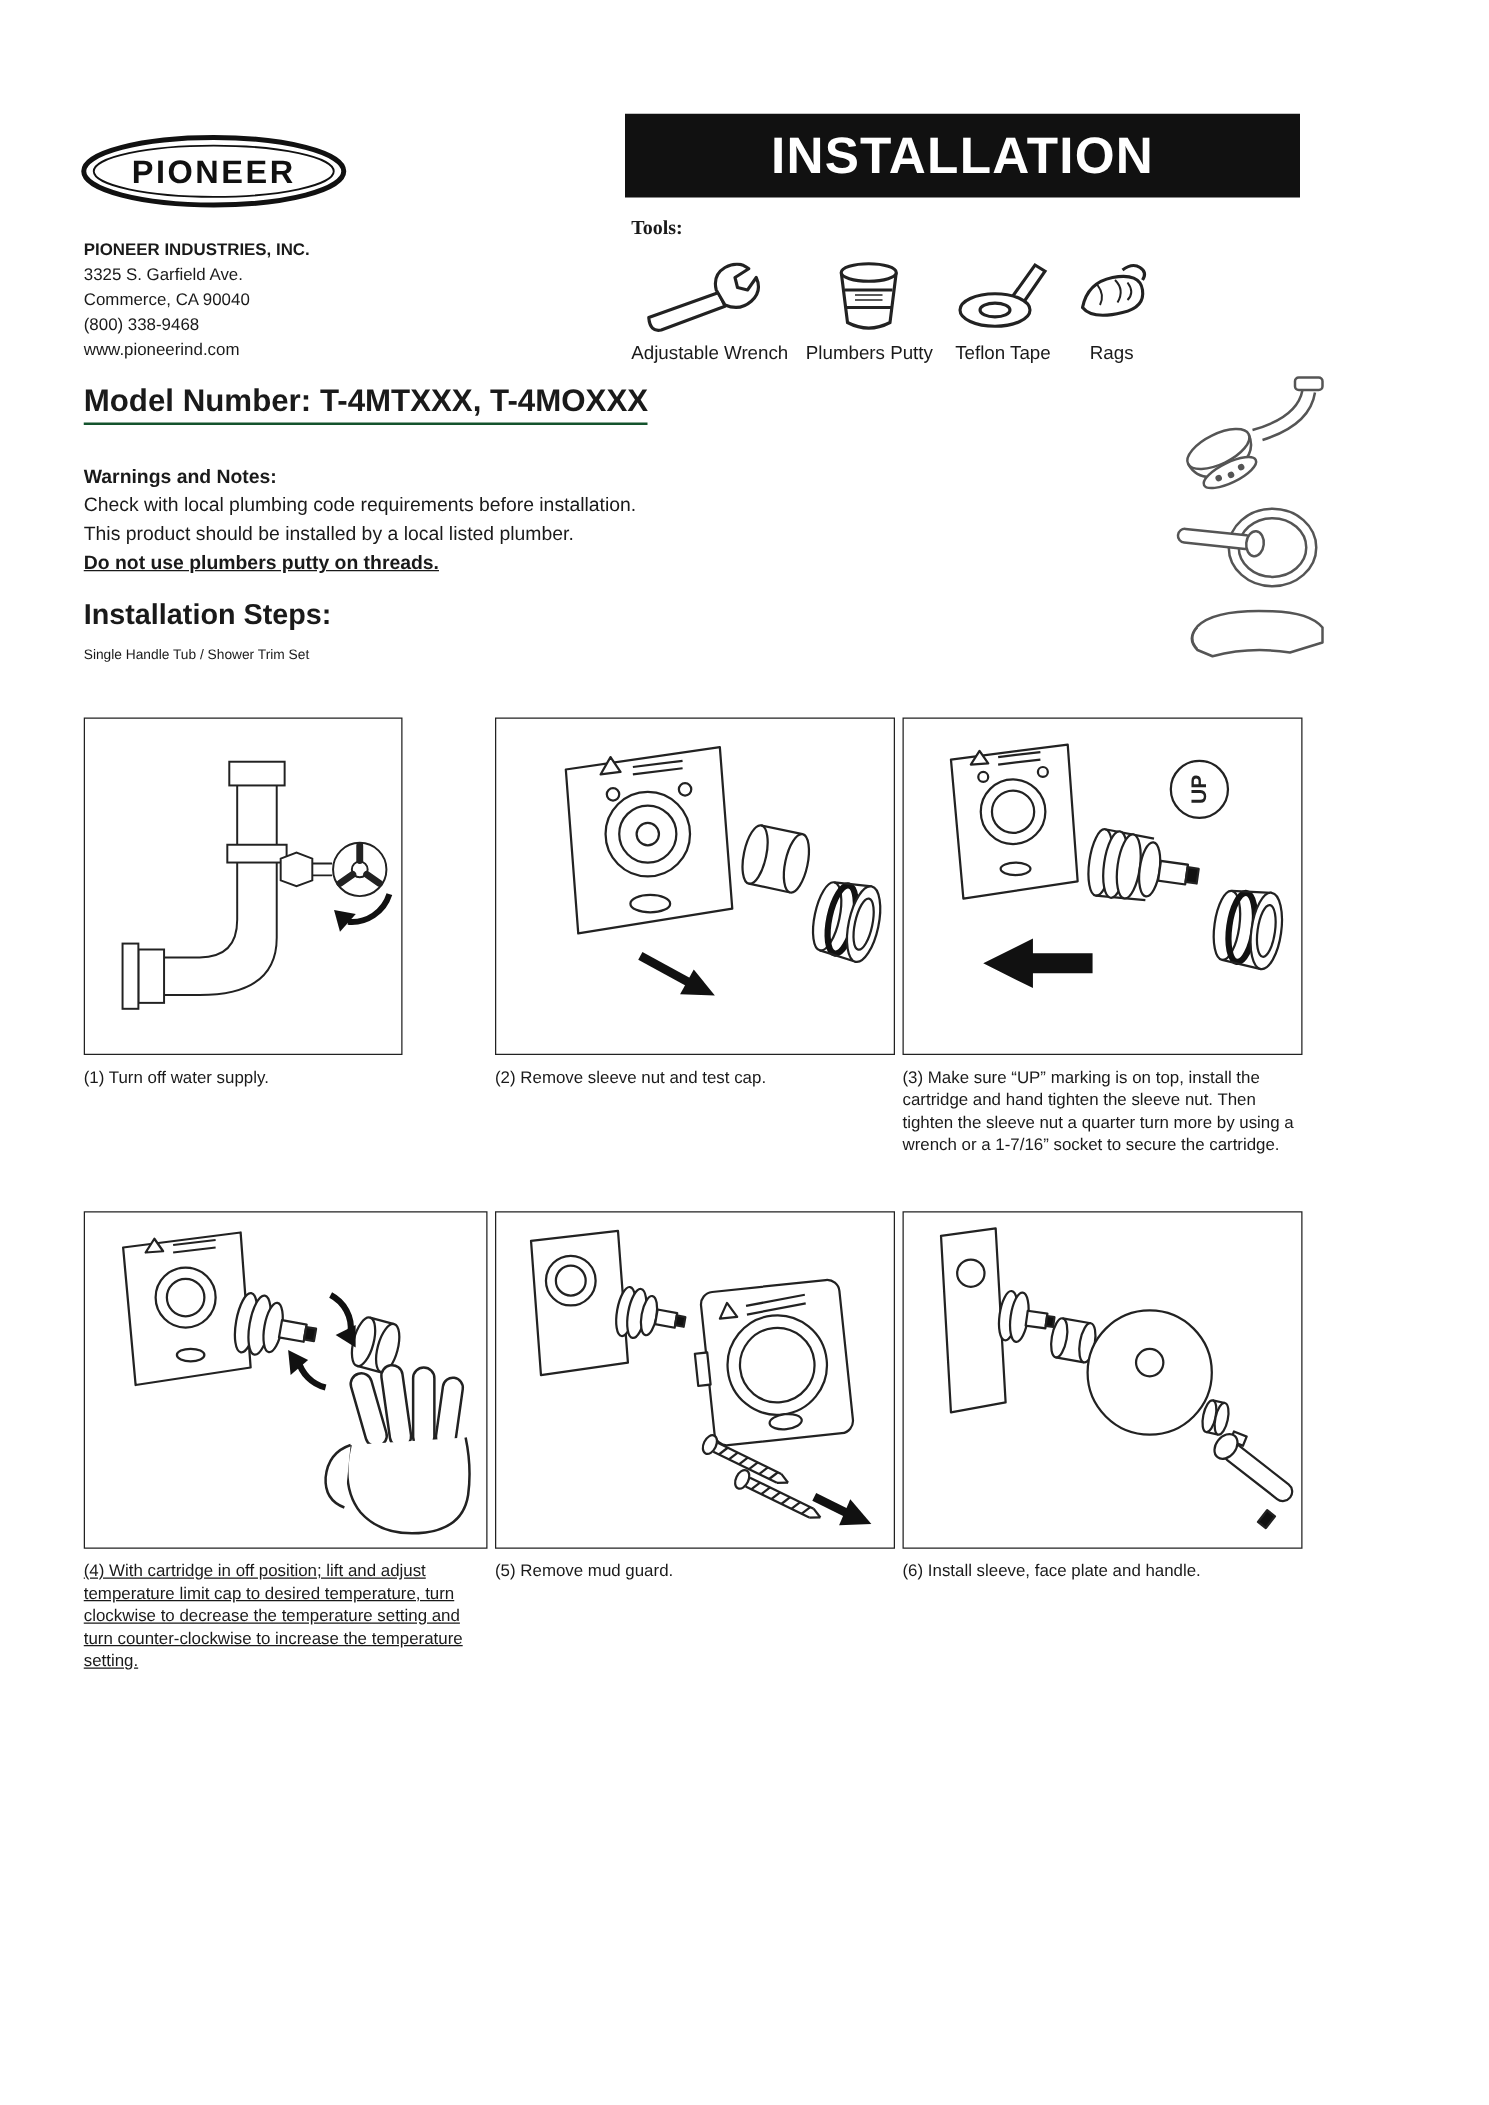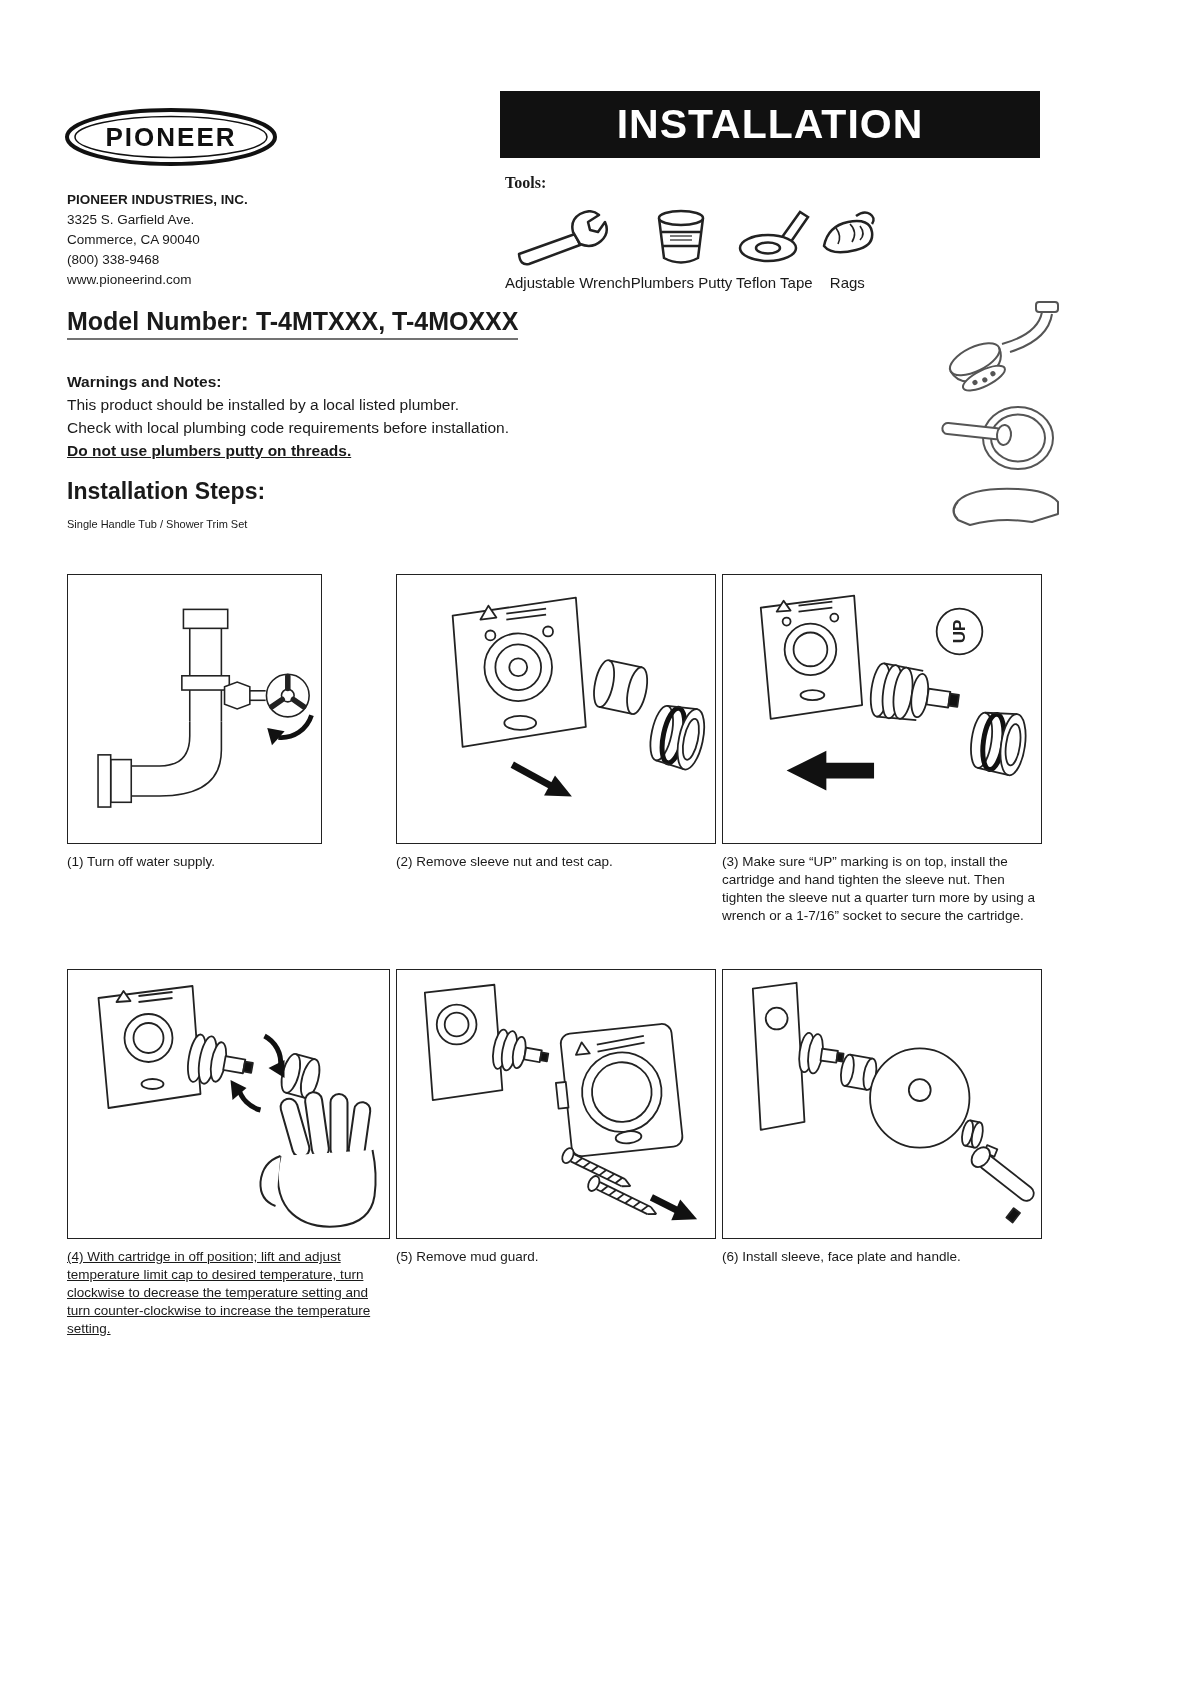--- a/index.html
+++ b/index.html
@@ -13,27 +13,27 @@
   .banner {
     position:absolute; left:500px; top:47px; width:540px; height:67px;
     background:#111111; color:#ffffff; display:flex; align-items:center; justify-content:center;
     font-size:41px; font-weight:bold; letter-spacing:1px;
   }
   .company { position:absolute; left:67px; top:146px; font-size:13.5px; line-height:20px; }
   .company .name { font-weight:bold; }
   
   .tools { position:absolute; left:505px; top:130px; width:540px; }
   .tools-label { font-weight:bold; font-size:16px;font-family:Liberation Serif, serif; }
-  .tools-row { display:flex; align-items:flex-end; margin-top:8px; }
+  .tools-row { display:flex; align-items:flex-end; gap:14px; margin-top:8px; }
   .tool { display:flex; flex-direction:column; align-items:center; }
   .tool-icon { height:66px; display:flex; align-items:flex-end; justify-content:center; }
   .tool-label { font-size:15px; margin-top:8px; white-space:nowrap; }
   
   .model { position:absolute; left:67px; top:263px; font-size:25px; }
-  .model .wrap { border-bottom:2px solid #737373; padding-bottom:3px; }
+  .model .wrap { border-bottom:2px solid #14532d; padding-bottom:3px; }
   .model .lbl { font-weight:bold; }
   .warnings { position:absolute; left:67px; top:326px; font-size:15.5px; line-height:23px; }
   .warnings .title { font-weight:bold; }
   .warnings .bold { font-weight:bold;text-decoration:underline; }
   .install-title { position:absolute; left:67px; top:434px; font-size:23px; font-weight:bold; }
   .install-sub { position:absolute; left:67px; top:474px; font-size:11px; }
   .product-art { position:absolute; left:870px; top:252px; }
   
   .panel { position:absolute; }
   .panel-box { border:1.5px solid #222; background:#fff; height:270px; width:100%; }
@@ -129,22 +129,22 @@
 
   <h1 class="model">
     <span class="wrap">
       <span class="lbl">Model Number:</span>
       <span>T-4MTXXX, T-4MOXXX</span>
     </span>
   </h1>
 
   <div class="warnings">
     <div class="title">Warnings and Notes:</div>
+    <div>Check with local plumbing code requirements before installation.</div>
     <div>This product should be installed by a local listed plumber.</div>
-    <div>Check with local plumbing code requirements before installation.</div>
     <div class="bold">Do not use plumbers putty on threads.</div>
   </div>
 
   <h2 class="install-title">Installation Steps:</h2>
   <div class="install-sub">Single Handle Tub / Shower Trim Set</div>
 
   <div class="product-art">
     <svg width="210" height="260" viewBox="0 0 210 260">
       <g stroke="#555" fill="#fff" stroke-width="2">
         <rect x="166" y="6" width="22" height="10" rx="3"></rect>

